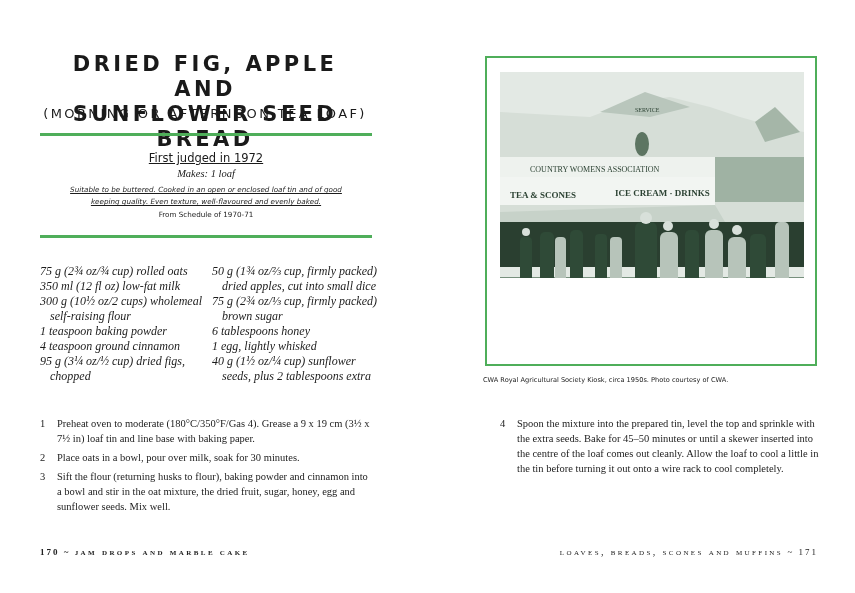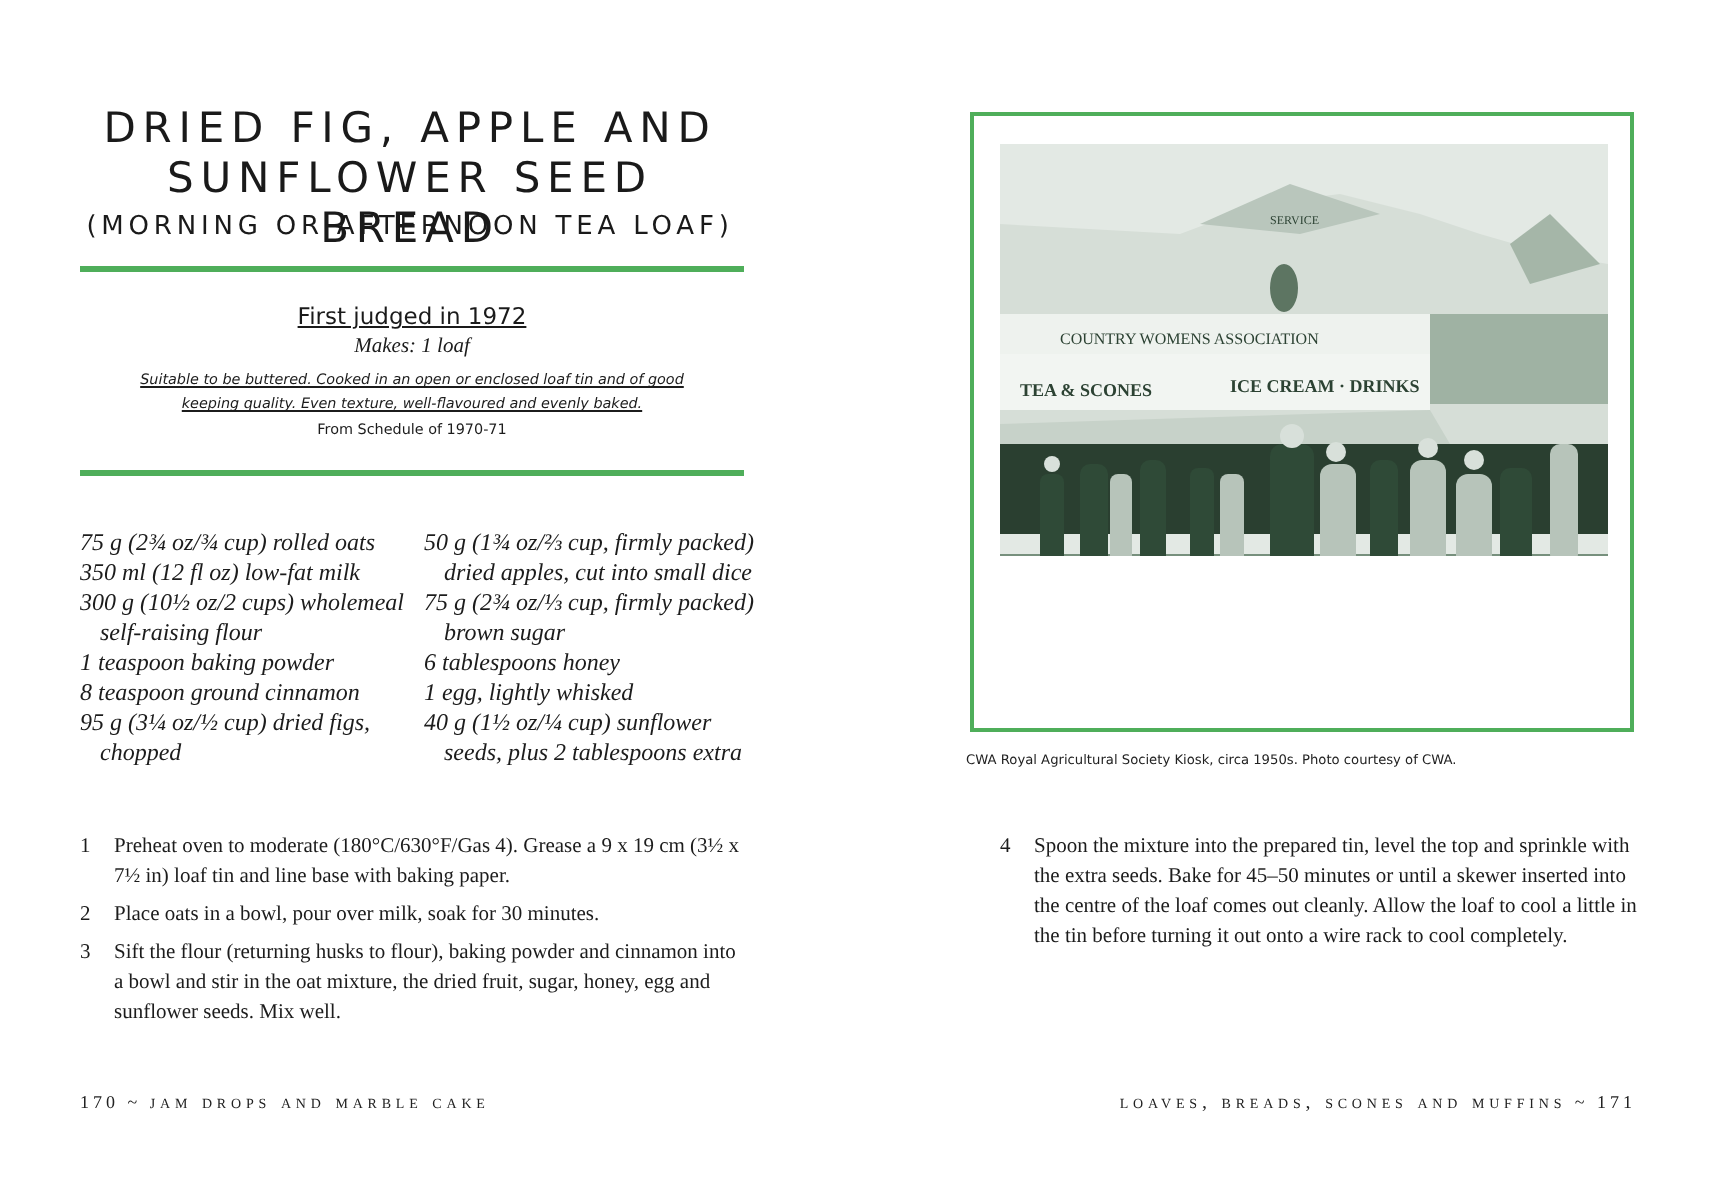--- a/index.html
+++ b/index.html
@@ -8,21 +8,21 @@
       color: #1c1c1c;
       font-family: "Liberation Serif", serif;
     }
     .page { position: absolute; top: 0; height: 593px; }
     .page-left { left: 0; width: 427px; }
 
     .title {
       position: absolute; left: 38px; width: 334px; top: 52px;
       text-align: center;
       font-family: "DejaVu Sans", sans-serif;
-      font-weight: normal;
+      font-weight: bold;
       font-size: 21px; letter-spacing: 3.4px; line-height: 25px;
       color: #1a1a1a;
       margin: 0;
     }
     .subtitle {
       position: absolute; left: 38px; width: 334px; top: 106px;
       text-align: center;
       font-family: "DejaVu Sans", sans-serif;
       font-size: 13px; letter-spacing: 2.4px;
       color: #1a1a1a;
@@ -69,21 +69,21 @@
     .method.left { left: 40px; top: 416px; width: 335px; }
     .method.right { left: 500px; top: 416px; width: 320px; }
     .method li { display: flex; margin-bottom: 4px; }
     .method .num { width: 17px; flex: none; }
     .method .txt { flex: 1; }
 
     .footer {
       position: absolute; top: 546px; font-size: 9px; letter-spacing: 2px;
       color: #222;
     }
-    .footer.left { left: 40px; }
+    .footer.left { left: 40px; font-weight: bold; }
     .footer.right { right: 37px; text-align: right; }
     .footer .sc { font-variant: small-caps; text-transform: lowercase; letter-spacing: 2.4px; font-size: 10px; }
 
     .photo-frame {
       position: absolute; left: 485px; top: 56px; width: 328px; height: 306px;
       border: 2px solid #4fae5a; background: #fff;
     }
     .photo {
       position: absolute; left: 13px; top: 14px; width: 304px; height: 206px;
       background: linear-gradient(180deg, #e7ece8 0%, #dfe6e0 22%, #c8d4cb 30%, #5e7a66 46%, #2f4a37 58%, #5d7562 75%, #7a917f 100%);
@@ -109,35 +109,35 @@
   <div class="makes">Makes: 1 loaf</div>
   <div class="criteria">Suitable to be buttered. Cooked in an open or enclosed loaf tin and of good keeping quality. Even texture, well-flavoured and evenly baked.</div>
   <div class="schedule">From Schedule of 1970-71</div>
   <div class="rule bottom"></div>
 
   <ul class="ingredients col1">
     <li>75 g (2¾ oz/¾ cup) rolled oats</li>
     <li>350 ml (12 fl oz) low-fat milk</li>
     <li>300 g (10½ oz/2 cups) wholemeal self-raising flour</li>
     <li>1 teaspoon baking powder</li>
-    <li>8 teaspoon ground cinnamon</li>
+    <li>4 teaspoon ground cinnamon</li>
     <li>95 g (3¼ oz/½ cup) dried figs, chopped</li>
   </ul>
   <ul class="ingredients col2">
     <li>50 g (1¾ oz/⅔ cup, firmly packed) dried apples, cut into small dice</li>
     <li>75 g (2¾ oz/⅓ cup, firmly packed) brown sugar</li>
     <li>6 tablespoons honey</li>
     <li>1 egg, lightly whisked</li>
     <li>40 g (1½ oz/¼ cup) sunflower seeds, plus 2 tablespoons extra</li>
   </ul>
 
   <ol class="method left">
     <li>
       <span class="num">1</span>
-      <span class="txt">Preheat oven to moderate (180°C/630°F/Gas 4). Grease a 9 x 19 cm (3½ x 7½ in) loaf tin and line base with baking paper.</span>
+      <span class="txt">Preheat oven to moderate (180°C/350°F/Gas 4). Grease a 9 x 19 cm (3½ x 7½ in) loaf tin and line base with baking paper.</span>
     </li>
     <li>
       <span class="num">2</span>
       <span class="txt">Place oats in a bowl, pour over milk, soak for 30 minutes.</span>
     </li>
     <li>
       <span class="num">3</span>
       <span class="txt">Sift the flour (returning husks to flour), baking powder and cinnamon into a bowl and stir in the oat mixture, the dried fruit, sugar, honey, egg and sunflower seeds. Mix well.</span>
     </li>
   </ol>

